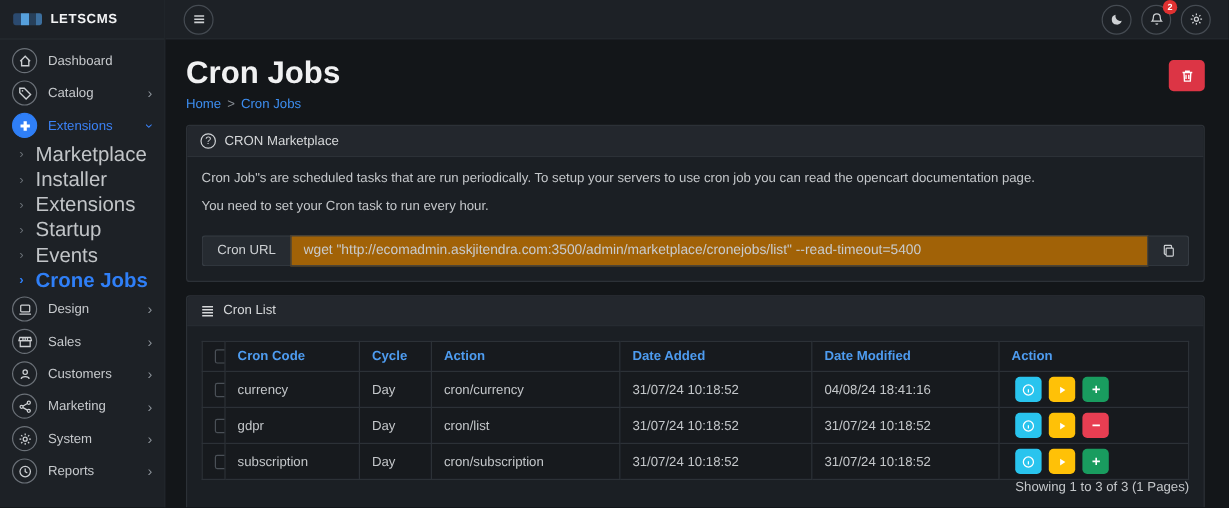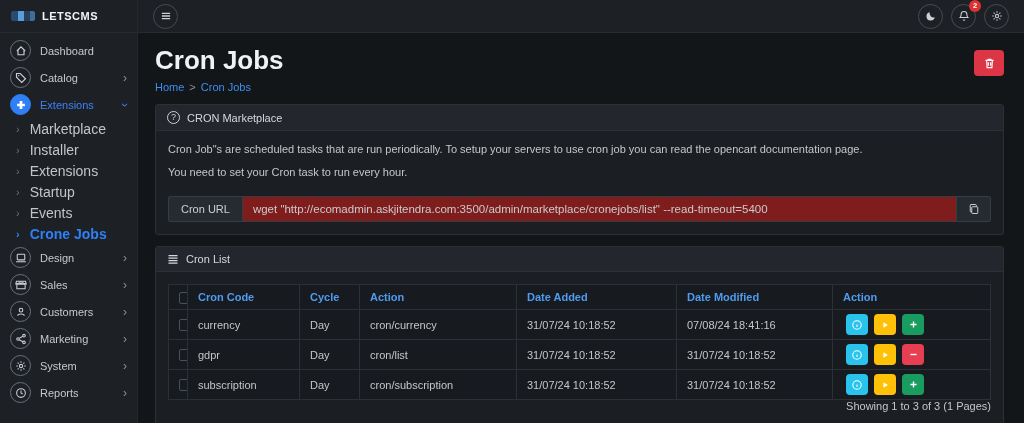--- a/index.html
+++ b/index.html
@@ -17,21 +17,21 @@
   .nav-item { display:flex; align-items:center; gap:9px; padding:4px 10px; height:27px; cursor:pointer; color:#c6c9cc; }
   .icon-ring { width:21px; height:21px; border-radius:50%; border:1px solid #6b7178; display:flex; align-items:center; justify-content:center; color:#cdd0d3; flex-shrink:0; }
   .nav-item .label { flex:1; font-size:11px; }
   .chev { color:#8a9097; font-size:12px; line-height:1; }
   .chev.down { display:inline-block; transform:rotate(90deg); }
   .nav-item.active { color:#3b82f6; }
   .nav-item.active .icon-ring { background:#2f7ff7; border-color:#2f7ff7; color:#fff; }
   .nav-item.active .chev { color:#3b82f6; }
   .sub-item { display:flex; align-items:center; gap:10px; padding:3px 10px 3px 16px; height:21px; cursor:pointer; color:#c2c5c8; }
   .sub-item .caret { color:#6a7076; font-size:11px; }
-  .sub-item .label { font-size:14px; }
+  .sub-item .label { font-size:17px; }
   .sub-item.active { color:#2f7ff7; font-weight:bold; }
   .sub-item.active .caret { color:#2f7ff7; }
   svg.ic { display:block; }
 
   
   .main { flex:1; display:flex; flex-direction:column; min-width:0; }
   .topbar { height:33px; background:#1d2126; border-bottom:1px solid #262b30; display:flex; align-items:center; justify-content:space-between; padding:0 15px; flex-shrink:0; }
   .icon-circle { width:25px; height:25px; border-radius:50%; border:1px solid #454b52; display:flex; align-items:center; justify-content:center; color:#ced1d4; position:relative; cursor:pointer; background:transparent; }
   .topbar-right { display:flex; gap:8px; }
   .badge { position:absolute; top:-5px; right:-6px; min-width:12px; height:12px; padding:0 2px; background:#e03131; color:#fff; font-size:7.5px; line-height:12px; border-radius:7px; text-align:center; font-weight:bold; }
@@ -45,21 +45,21 @@
   .btn-danger-lg { width:30px; height:26px; border:none; border-radius:4px; background:#dc3545; color:#fff; display:flex; align-items:center; justify-content:center; cursor:pointer; margin-top:7px; }
 
   .panel { border:1px solid #2c3137; background:#1b1f24; border-radius:3px; margin-top:11px; }
   .panel-header { background:#23272d; border-bottom:1px solid #2c3137; padding:6px 11px; display:flex; align-items:center; gap:7px; color:#d6d8da; font-size:11px; border-radius:3px 3px 0 0; }
   .panel-body { padding:12px; }
   .panel-body p { font-size:11px; color:#c4c7ca; margin-bottom:11px; }
   .qmark { width:13px; height:13px; border:1px solid #cfd2d5; border-radius:50%; font-size:9px; line-height:11px; text-align:center; color:#cfd2d5; flex-shrink:0; }
 
   .input-group { display:flex; height:26px; margin-top:18px; }
   .ig-label { background:#262b31; border:1px solid #363c43; border-right:none; border-radius:3px 0 0 3px; padding:0 12px; display:flex; align-items:center; color:#cdd0d3; font-size:11px; white-space:nowrap; }
-  .ig-input { flex:1; background:#7f1d1d; border:1px solid #363c43; color:#c8cbce; font-size:11.5px; padding:0 10px; outline:none; font-family:"Liberation Sans", sans-serif; min-width:0; }
+  .ig-input { flex:1; background:#a16207; border:1px solid #363c43; color:#c8cbce; font-size:11.5px; padding:0 10px; outline:none; font-family:"Liberation Sans", sans-serif; min-width:0; }
   .ig-btn { width:34px; background:#262b31; border:1px solid #363c43; border-left:none; border-radius:0 3px 3px 0; color:#ced1d4; display:flex; align-items:center; justify-content:center; cursor:pointer; }
 
   table.cron { width:100%; border-collapse:collapse; table-layout:fixed; background:#171a1e; }
   table.cron th, table.cron td { border:1px solid #2c3137; padding:0 10px; font-size:11px; text-align:left; overflow:hidden; white-space:nowrap; }
   table.cron th { height:25px; color:#4e9cf0; font-weight:600; }
   table.cron td { height:30px; color:#c4c7ca; }
   th.col-check, td.col-check { padding:0; text-align:center; }
   th.col-action, td.col-action { text-align:right; }
   th.col-action { color:#c4c7ca; font-weight:normal; }
   th a.sort { color:#4e9cf0; text-decoration:none; cursor:pointer; }
@@ -320,21 +320,21 @@
                 <th class="col-action">Action</th>
               </tr>
             </thead>
             <tbody>
               <tr>
                 <td class="col-check"><input type="checkbox" class="cb" style=""></td>
                 <td>currency</td>
                 <td>Day</td>
                 <td>cron/currency</td>
                 <td>31/07/24 10:18:52</td>
-                <td>07/08/24 18:41:16</td>
+                <td>04/08/24 18:41:16</td>
                 <td class="col-action">
                   <button class="row-btn btn-info">
                       <svg class="ic" width="12" height="12" viewBox="0 0 16 16" fill="none" stroke="currentColor" stroke-width="1.4">
                         <circle cx="8" cy="8" r="5.6"></circle>
                         <path d="M8 7.3v3.4M8 5.2v.1"></path>
                       </svg>
                     </button>
                   <button class="row-btn btn-warn">
                       <svg class="ic" width="10" height="10" viewBox="0 0 16 16">
                         <path d="M5.5 3.5v9l7-4.5z" fill="#fff"></path>

